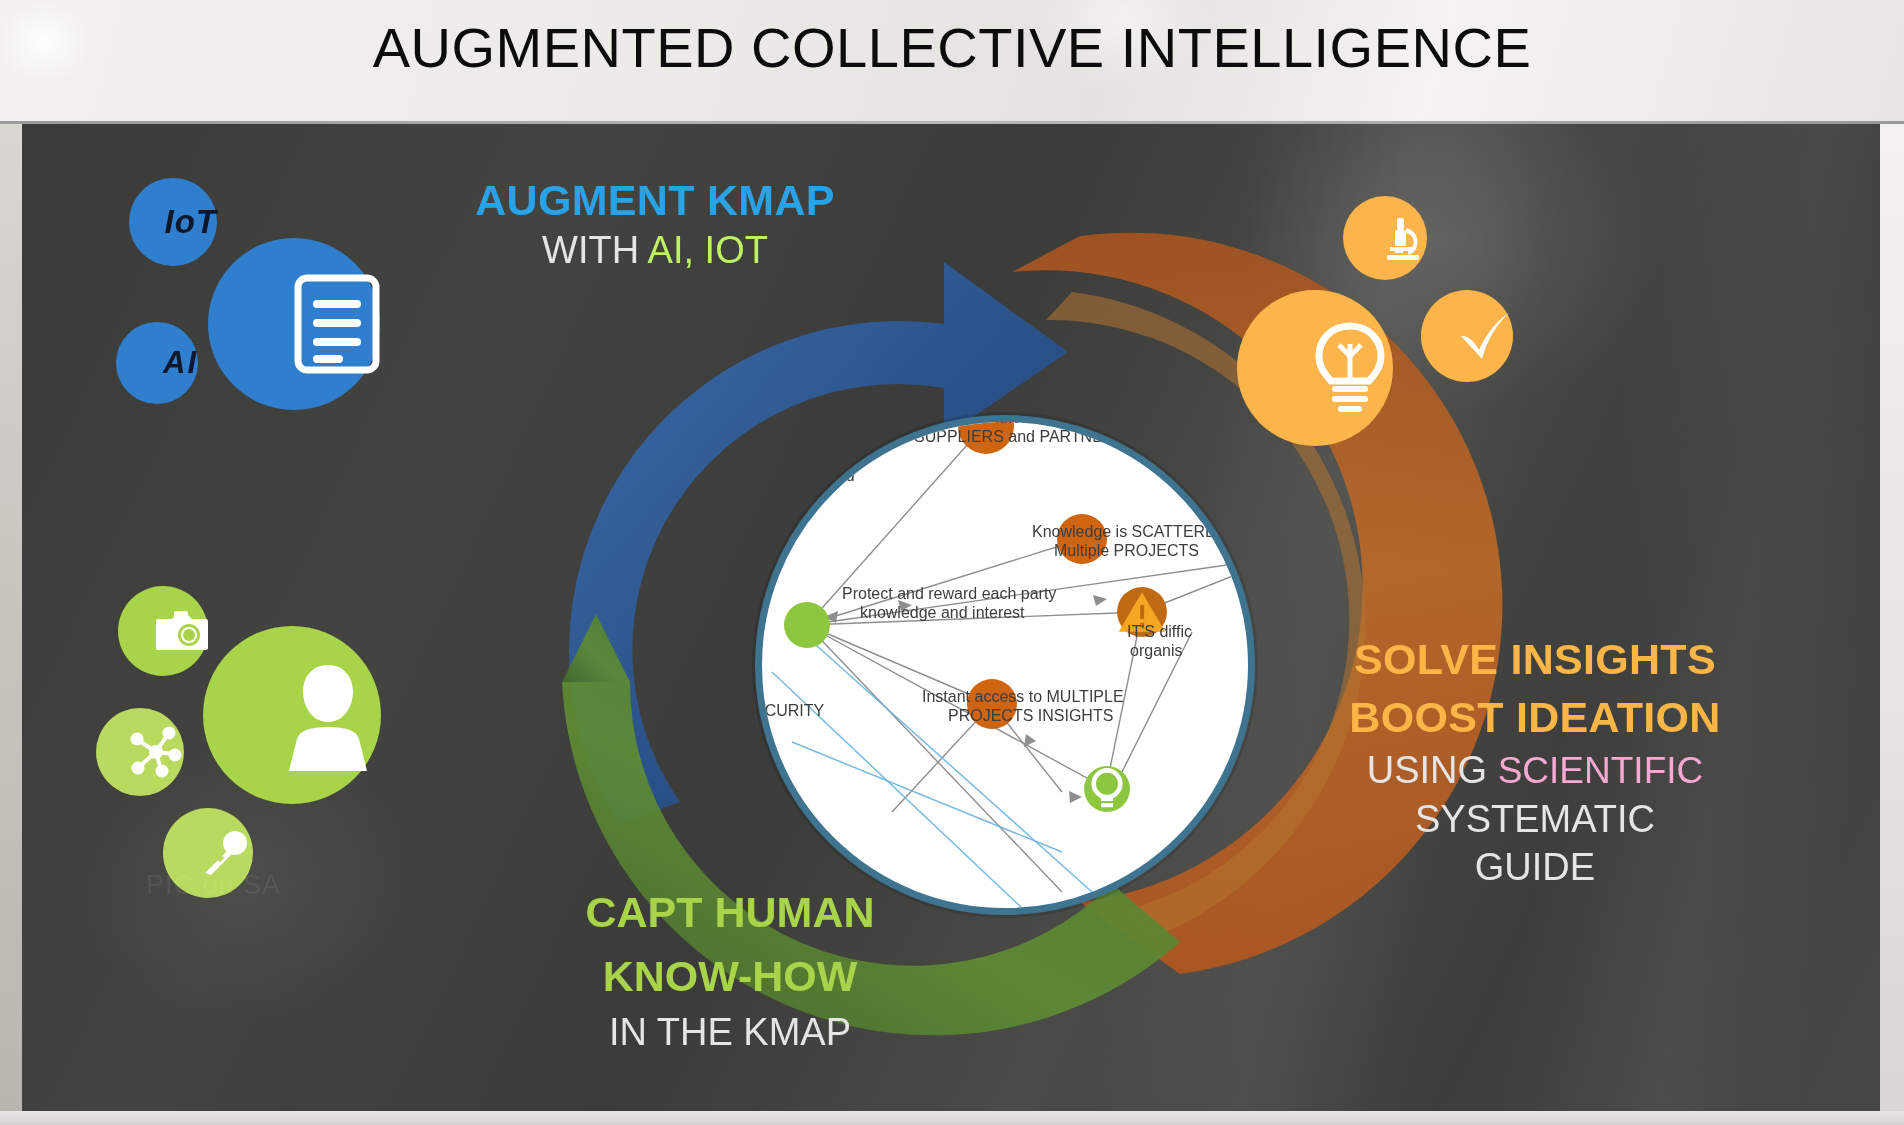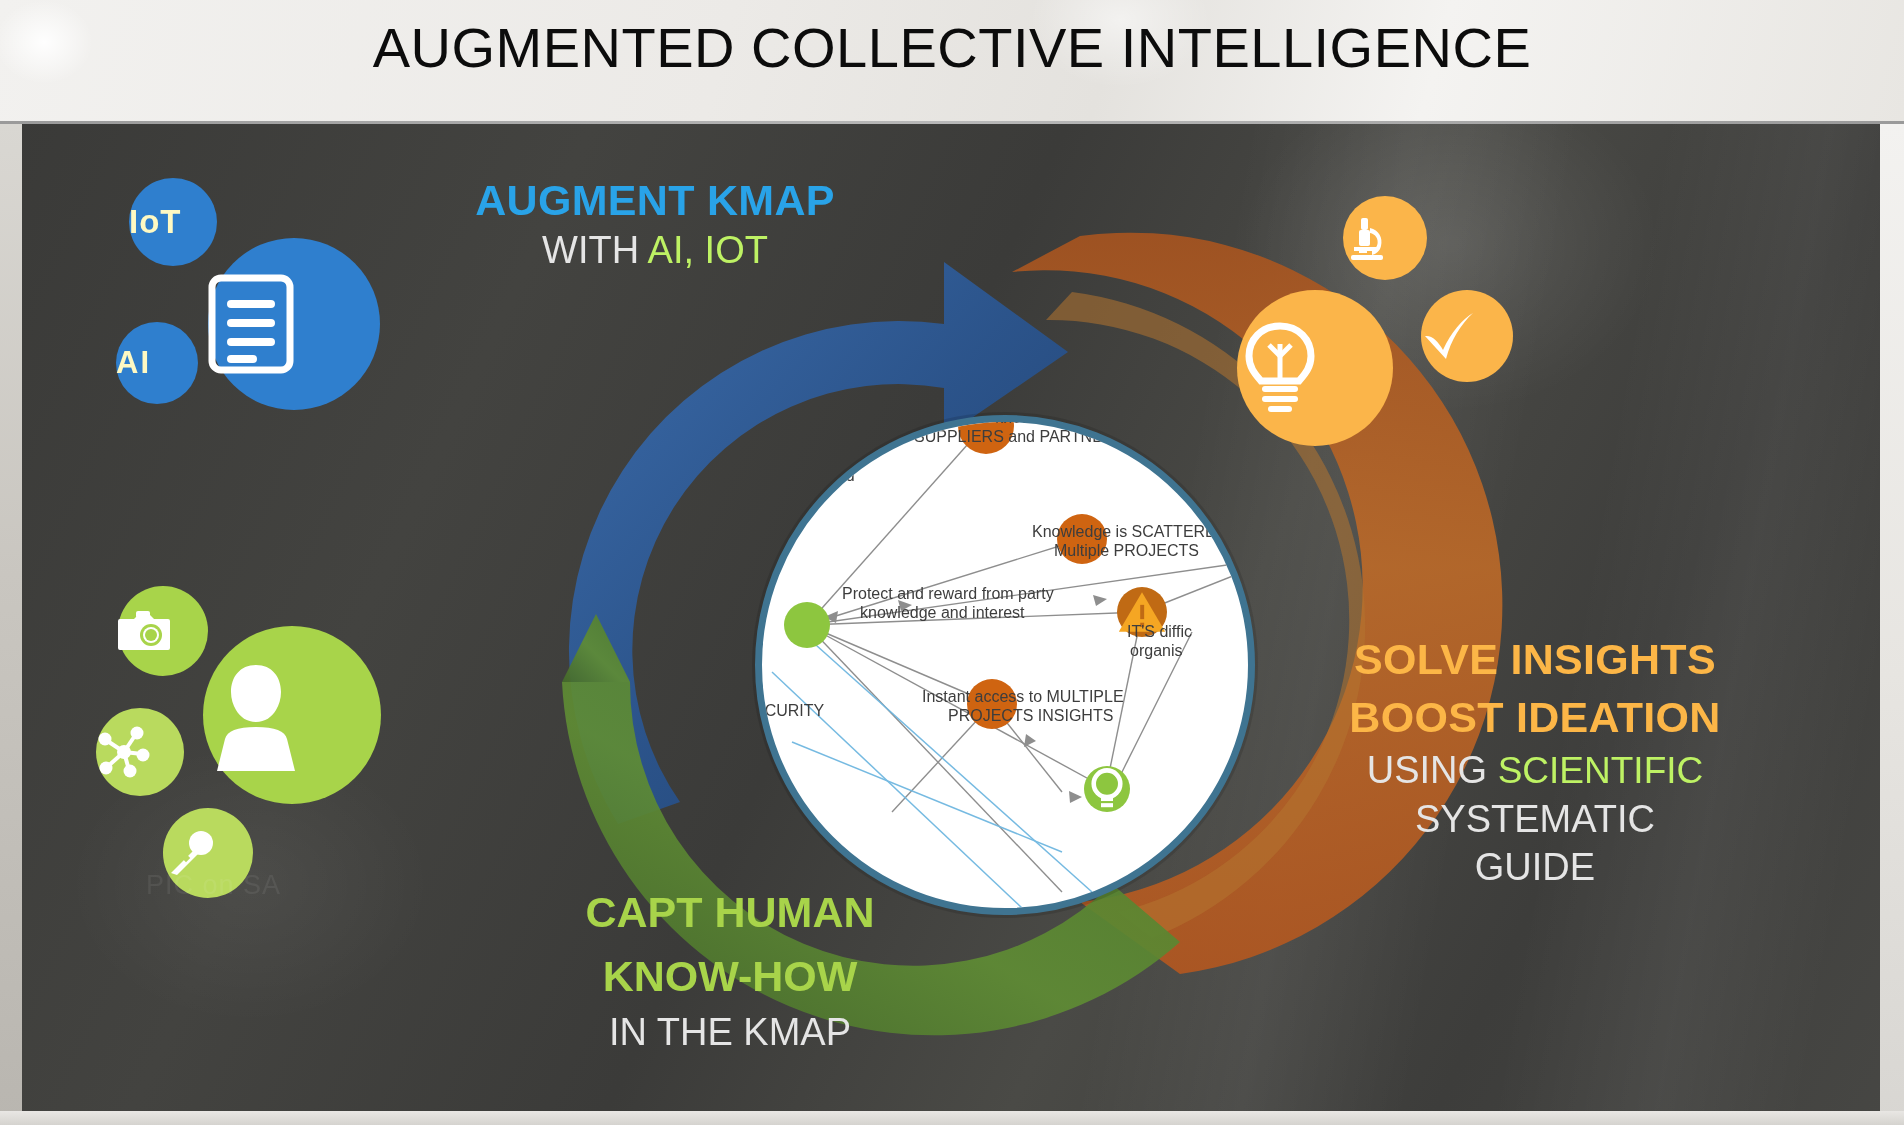--- a/index.html
+++ b/index.html
@@ -77,32 +77,32 @@
   .knode.green  { background: #8dc63f; }
   .knode.warn   { background: #c06a14; display:flex; align-items:center; justify-content:center; }
   .knode.bulb   { background: #8dc63f; display:flex; align-items:center; justify-content:center; }
 
   
   .block { position: absolute; }
   .t-blue-h   { color:#29a3e8; font-weight:700; font-size:43px; line-height:52px; letter-spacing:.3px; }
   .t-white    { color:#e5e5e5; font-size:38px; line-height:48px; font-weight:400; }
   .t-blue     { color:#bef264; font-size:38px; line-height:48px; font-weight:400; }
   .t-orange-h { color:#fcb647; font-weight:700; font-size:43px; line-height:58px; letter-spacing:.3px; }
-  .t-orange   { color:#bef264; font-size:37px; line-height:48px; }
+  .t-orange   { color:#f9a8d4; font-size:37px; line-height:48px; }
   .t-green-h  { color:#a8d44a; font-weight:700; font-size:43px; line-height:64px; }
 
   #augment-block { left: 440px; top: 174px; text-align: center; width: 430px; }
   #solve-block   { left: 1300px; top: 630px; text-align: center; width: 470px; }
   #capt-block    { left: 520px; top: 880px; text-align: center; width: 420px; }
 
   
   .bubble {
     position: absolute; border-radius: 50%;
-    display: flex; align-items: center; justify-content: flex-start;
-    color: #fef9c3; font-weight: 700;
+    display: flex; align-items: center; justify-content: flex-end;
+    color: #0f172a; font-weight: 700; font-style: italic;
   }
   .bubble.blue  { background: #2f7fce; }
   .bubble.green { background: #a8d44a; }
   .bubble.greenlite { background: #b9da5e; }
   .bubble.orange{ background: #fbb košík; }
   .bubble.orange{ background: #fbb54a; }
 
   #b-iot { left: 129px; top: 178px; width: 88px; height: 88px; font-size: 33px; letter-spacing:1px;}
   #b-ai  { left: 116px; top: 322px; width: 82px; height: 82px; font-size: 31px; letter-spacing:2px;}
   #b-doc { left: 208px; top: 238px; width: 172px; height: 172px; }
@@ -257,21 +257,21 @@
 
     <div class="kmap-label" style="left:-28px;top:44px;text-align:left;">EXPERTISE and</div>
     <div class="kmap-label" style="left:-40px;top:63px;text-align:left;">W-HOW</div>
 
     <div class="kmap-label" style="left:146px;top:-14px;">How to Use knowledge from</div>
     <div class="kmap-label" style="left:152px;top:5px;">SUPPLIERS and PARTNERS</div>
 
     <div class="kmap-label" style="left:270px;top:100px;">Knowledge is SCATTERED</div>
     <div class="kmap-label" style="left:292px;top:119px;">Multiple PROJECTS</div>
 
-    <div class="kmap-label" style="left:80px;top:162px;">Protect and reward from party</div>
+    <div class="kmap-label" style="left:80px;top:162px;">Protect and reward each party</div>
     <div class="kmap-label" style="left:98px;top:181px;">knowledge and interest</div>
 
     <div class="kmap-label" style="left:365px;top:200px;">IT'S diffic</div>
     <div class="kmap-label" style="left:368px;top:219px;">organis</div>
 
     <div class="kmap-label" style="left:-8px;top:279px;">ECURITY</div>
 
     <div class="kmap-label" style="left:160px;top:265px;">Instant access to MULTIPLE</div>
     <div class="kmap-label" style="left:186px;top:284px;">PROJECTS INSIGHTS</div>
   </div>

